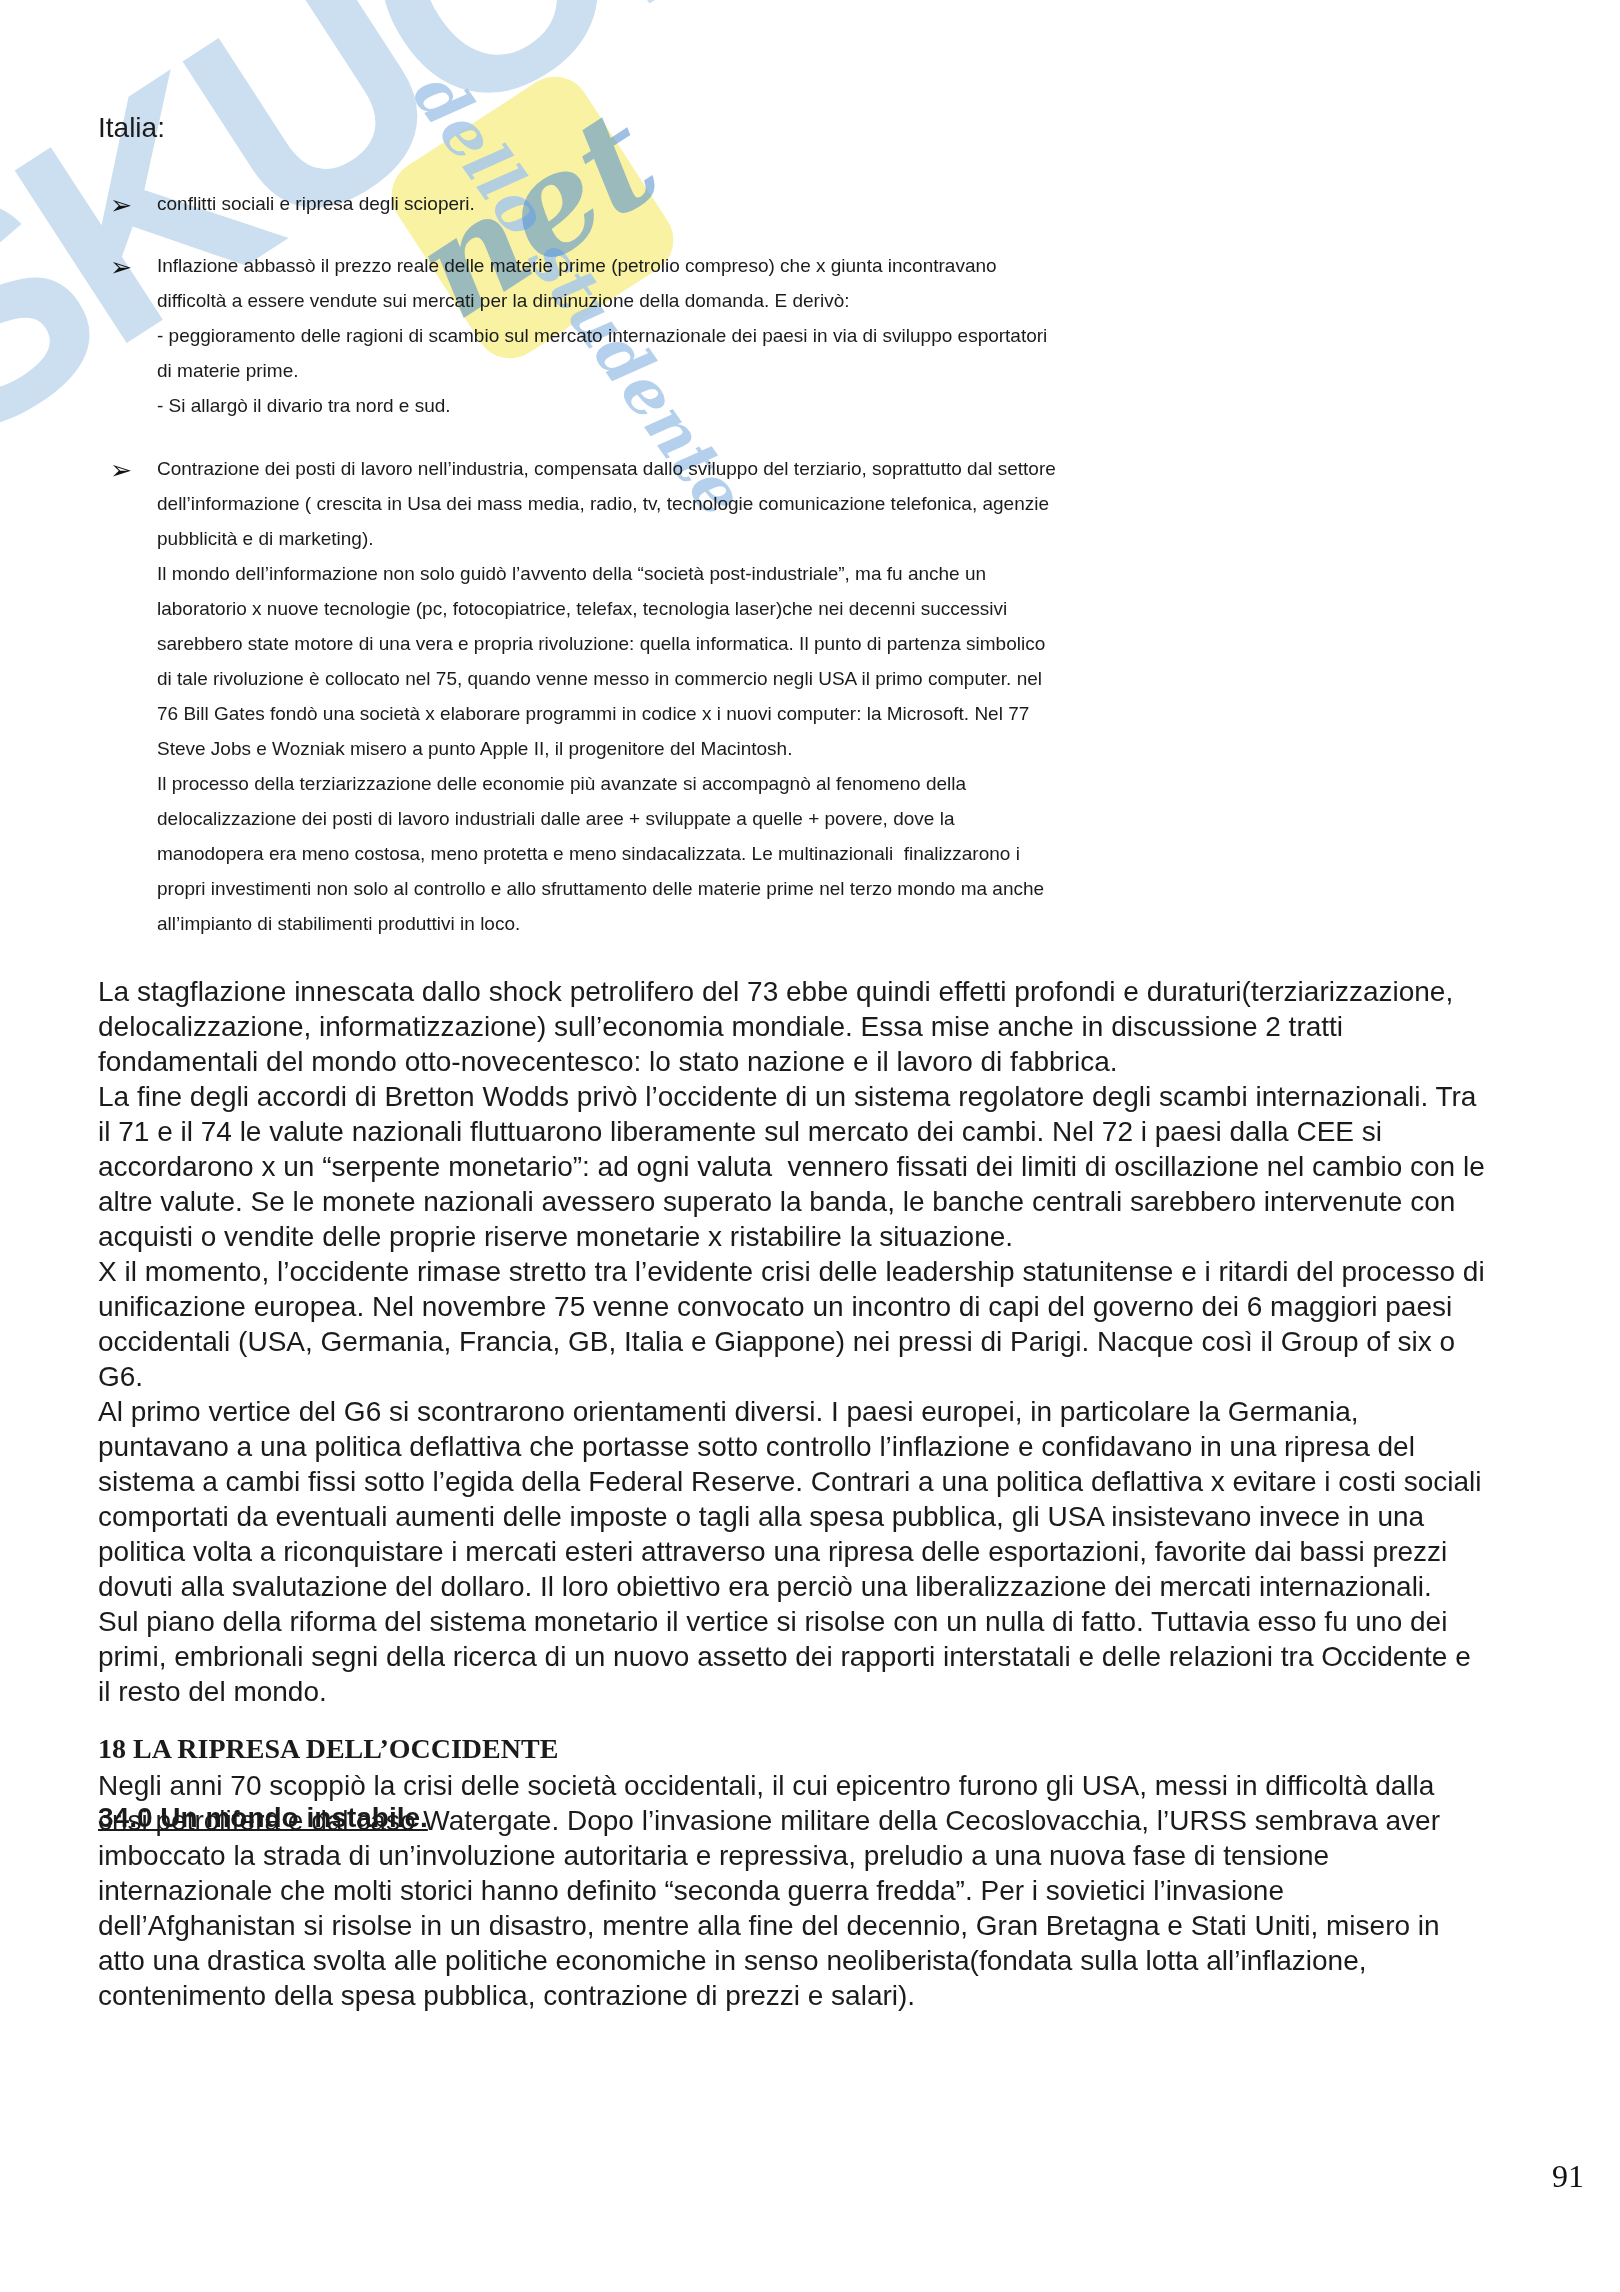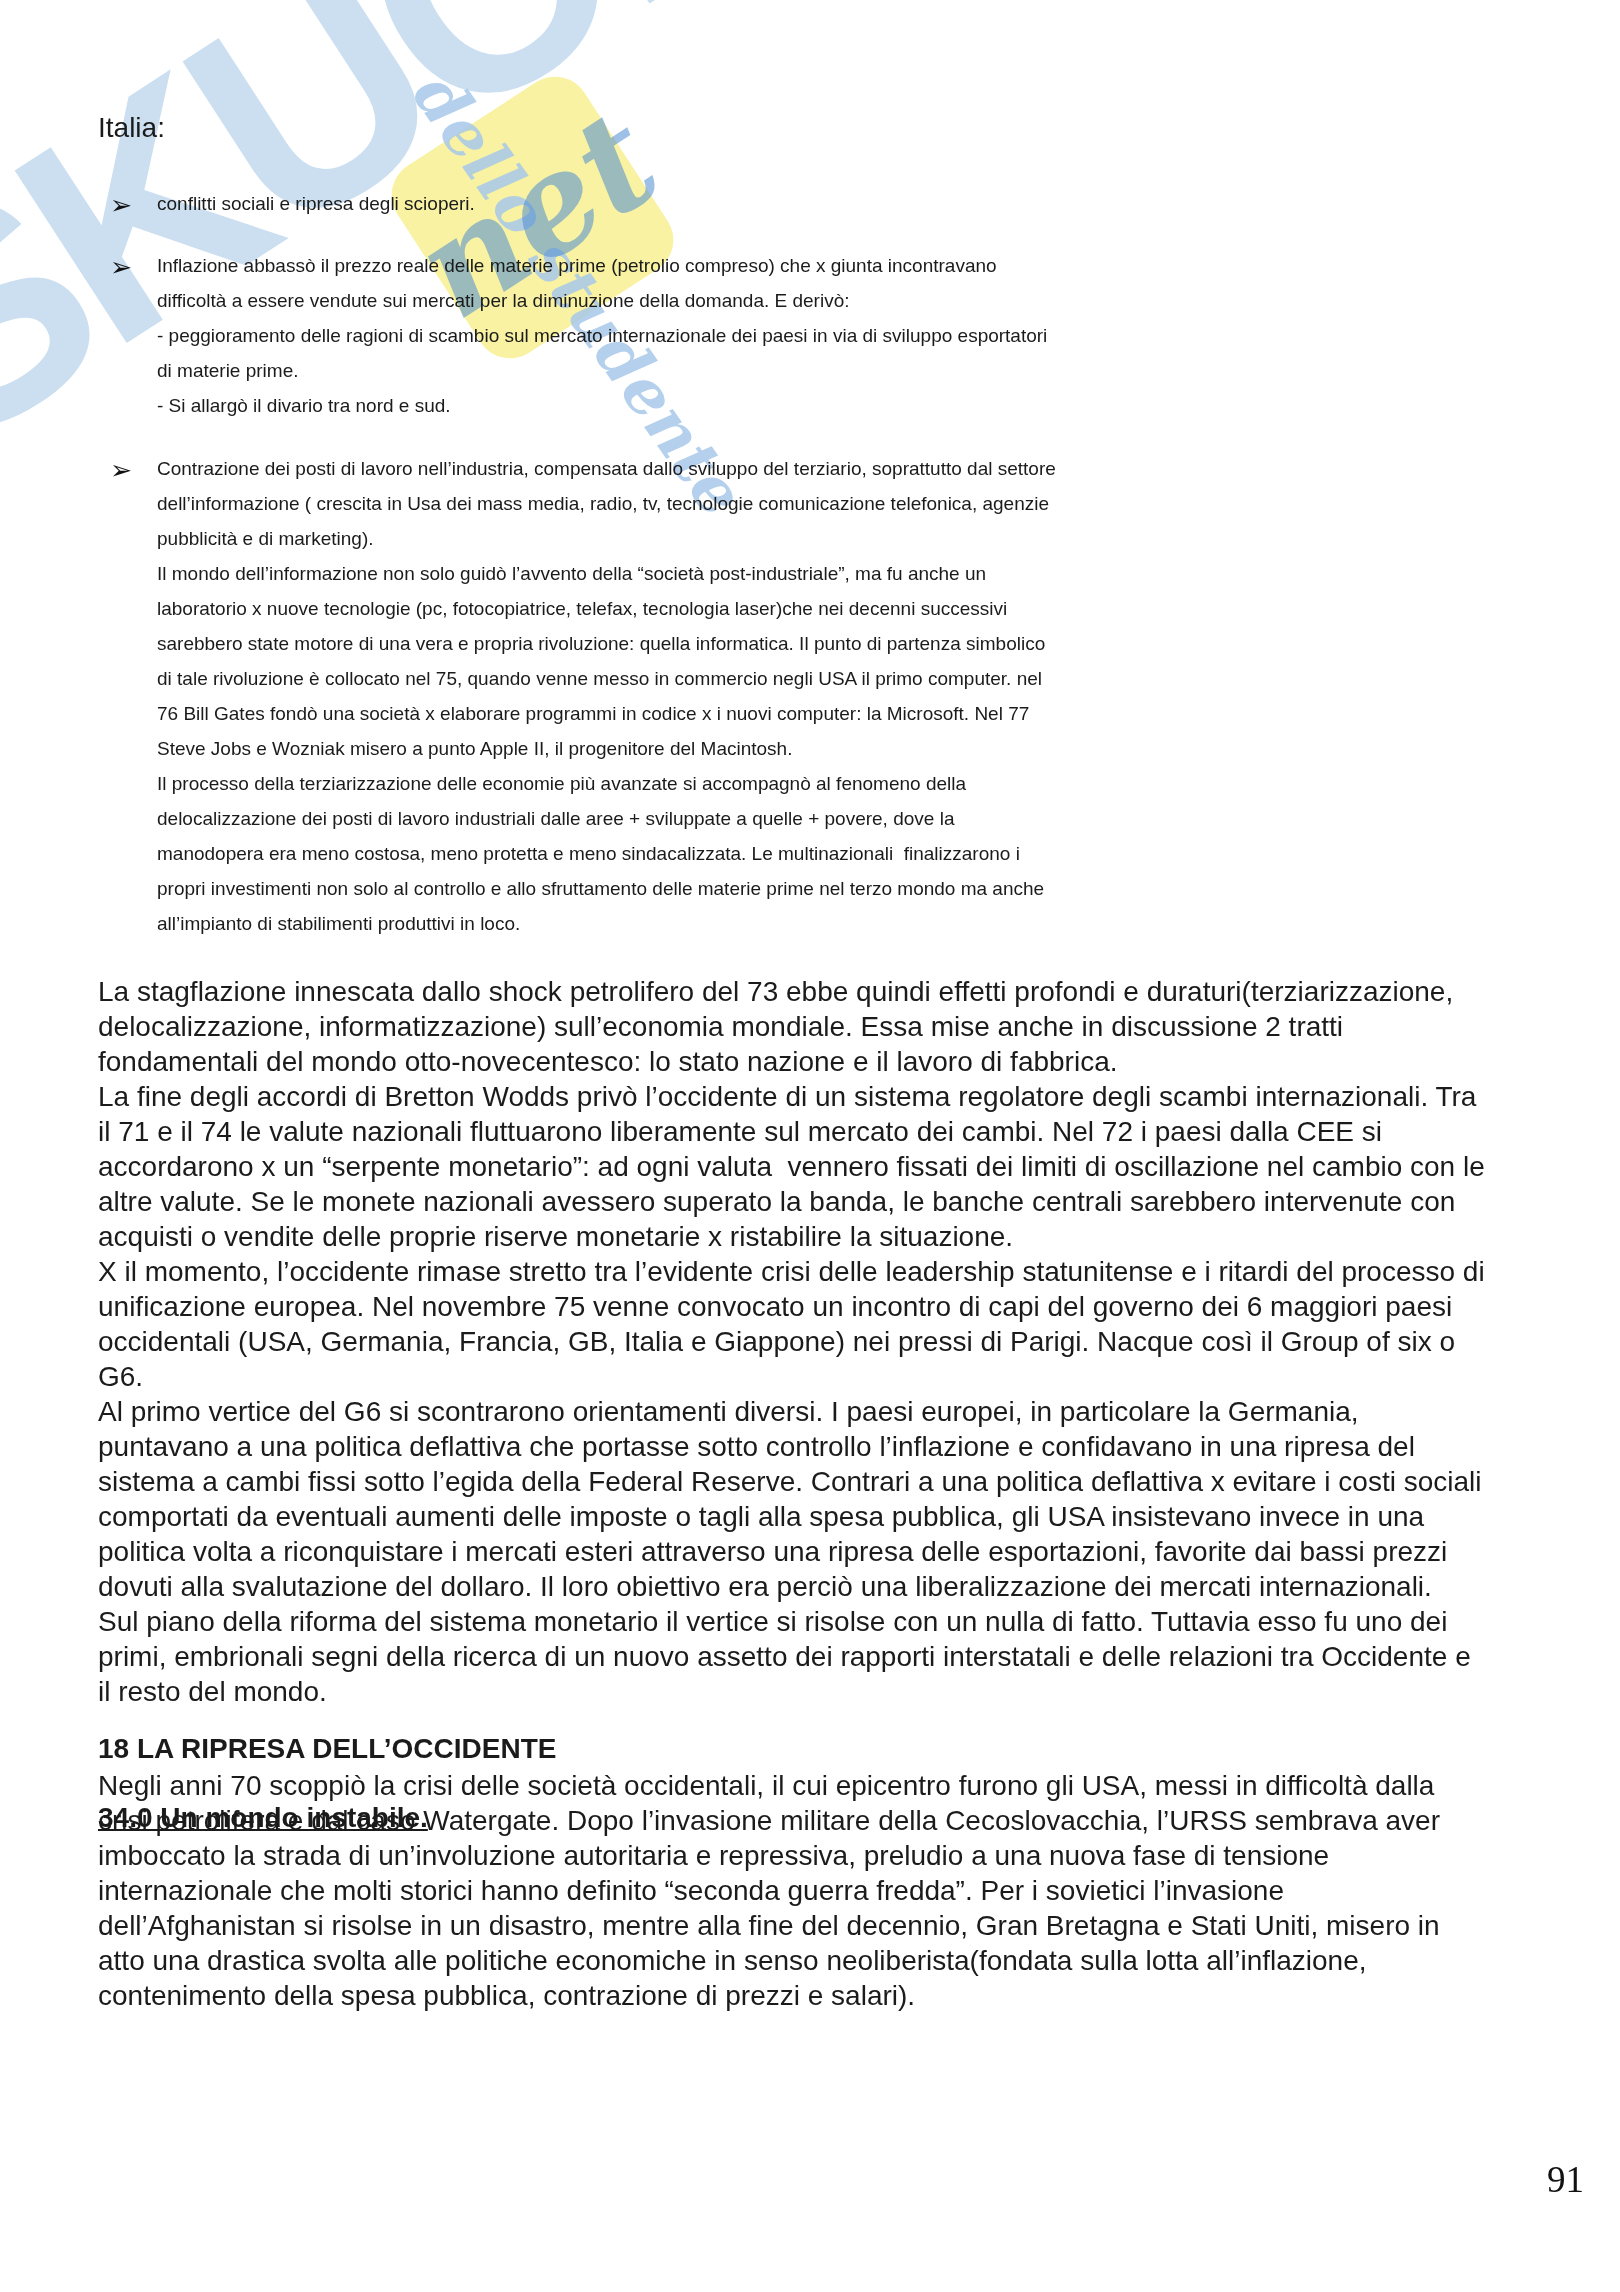--- a/index.html
+++ b/index.html
@@ -59,21 +59,21 @@
   }
   .bullet .btext{
     margin-left:157px;margin-right:19.6px;
     font-size:19px;line-height:35px;white-space:pre;
   }
   .heading{font-weight:bold;}
   .subheading{font-weight:bold;text-decoration:underline;}
   .page-number{
     position:absolute;top:2158px;right:36px;
     font-family:"Liberation Serif",serif;
-    font-size:37px;color:#111;
+    font-size:32px;color:#111;
   }
 </style>
 </head>
 <body>
 
 <div>
 
   <div class="watermark" aria-hidden="true">
     <div class="wm-letters">SKUOLA</div>
     <div class="wm-badge"></div>
@@ -132,21 +132,21 @@
 Al primo vertice del G6 si scontrarono orientamenti diversi. I paesi europei, in particolare la Germania,
 puntavano a una politica deflattiva che portasse sotto controllo l’inflazione e confidavano in una ripresa del
 sistema a cambi fissi sotto l’egida della Federal Reserve. Contrari a una politica deflattiva x evitare i costi sociali
 comportati da eventuali aumenti delle imposte o tagli alla spesa pubblica, gli USA insistevano invece in una
 politica volta a riconquistare i mercati esteri attraverso una ripresa delle esportazioni, favorite dai bassi prezzi
 dovuti alla svalutazione del dollaro. Il loro obiettivo era perciò una liberalizzazione dei mercati internazionali.
 Sul piano della riforma del sistema monetario il vertice si risolse con un nulla di fatto. Tuttavia esso fu uno dei
 primi, embrionali segni della ricerca di un nuovo assetto dei rapporti interstatali e delle relazioni tra Occidente e
 il resto del mondo.</div>
 
-    <div class="block heading" style="top:1731px;">18 LA RIPRESA DELL’OCCIDENTE</div>
+    <div class="block heading" style="top:1731px;font-family:Liberation Serif, serif;">18 LA RIPRESA DELL’OCCIDENTE</div>
 
     <div class="block subheading" style="top:1800px;">34.0 Un mondo instabile.</div>
 
     <div class="block" style="top:1768px;">Negli anni 70 scoppiò la crisi delle società occidentali, il cui epicentro furono gli USA, messi in difficoltà dalla
 crisi petrolifera e dal caso Watergate. Dopo l’invasione militare della Cecoslovacchia, l’URSS sembrava aver
 imboccato la strada di un’involuzione autoritaria e repressiva, preludio a una nuova fase di tensione
 internazionale che molti storici hanno definito “seconda guerra fredda”. Per i sovietici l’invasione
 dell’Afghanistan si risolse in un disastro, mentre alla fine del decennio, Gran Bretagna e Stati Uniti, misero in
 atto una drastica svolta alle politiche economiche in senso neoliberista(fondata sulla lotta all’inflazione,
 contenimento della spesa pubblica, contrazione di prezzi e salari).</div>

